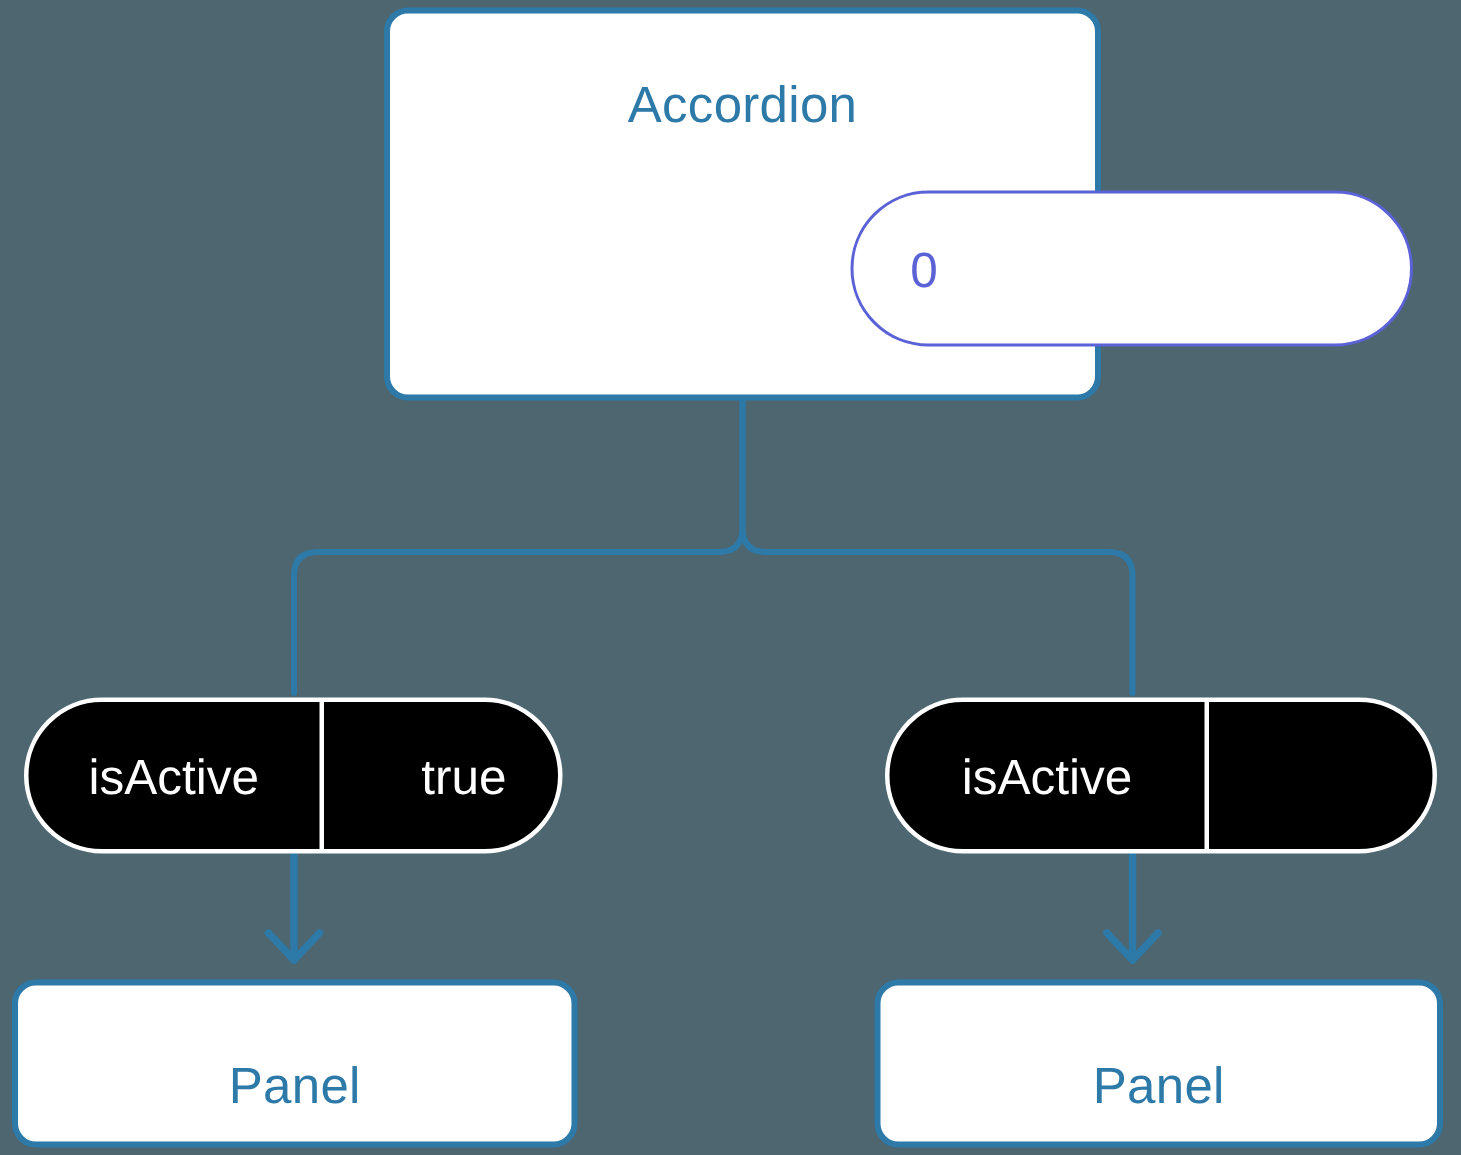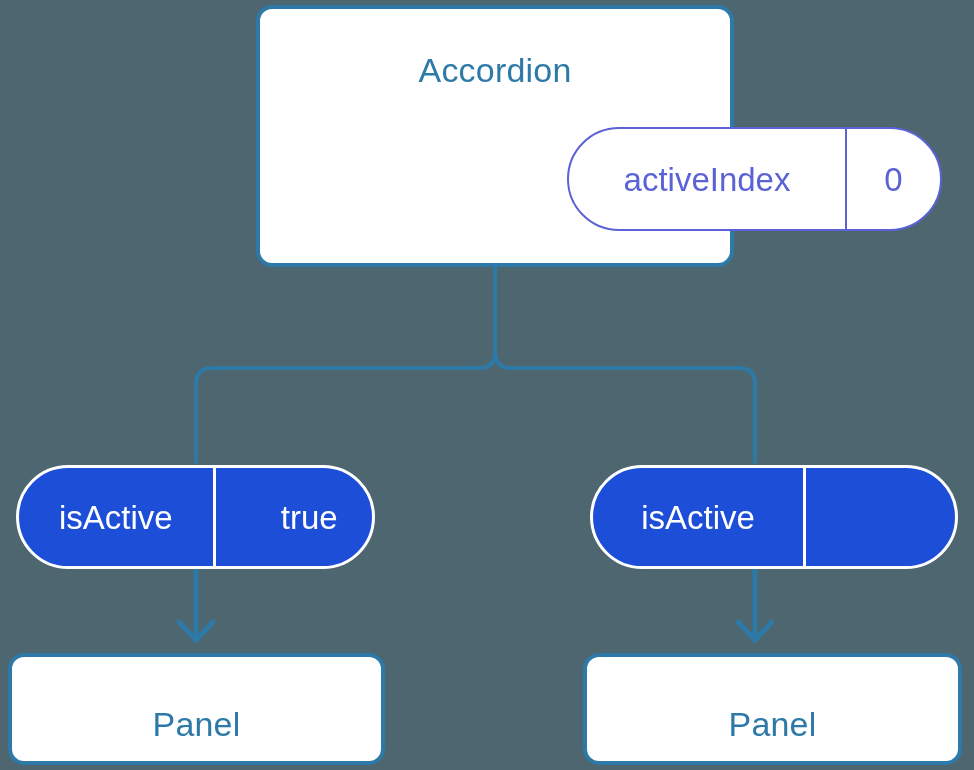--- a/index.html
+++ b/index.html
@@ -83,21 +83,21 @@
     font-size: 33px;
     border-right: 2px solid #5b62d6;
   }
   .pill.outline .pill-val {
     color: #5b62d6;
     font-size: 33px;
   }
 
   
   .pill.solid {
-    background: #1d4ed8;
+    background: #000000;
     border: 3px solid #ffffff;
     gap: 11px;
   }
   .pill.solid .pill-key {
     color: #ffffff;
     font-size: 33px;
     border-right: 3px solid #ffffff;
   }
   .pill.solid .pill-val {
     color: #ffffff;
@@ -118,21 +118,20 @@
     <polyline points="179,622 196,640 213,622" fill="none" stroke="#2d79a8" stroke-width="5" stroke-linecap="round" stroke-linejoin="round"></polyline>
 
     <line x1="755" y1="570" x2="755" y2="640" stroke="#2d79a8" stroke-width="5" stroke-linecap="round"></line>
     <polyline points="738,622 755,640 772,622" fill="none" stroke="#2d79a8" stroke-width="5" stroke-linecap="round" stroke-linejoin="round"></polyline>
   </svg>
 
   <div class="node-box root" style="left:256px; top:5px; width:478px; height:262px;">
     <div class="node-title">Accordion</div>
 
     <div class="pill outline" style="left:307px; top:118px; width:375px; height:104px;">
-      <div class="pill-key" style="width:281px;">activeIndex</div>
       <div class="pill-val" style="width:94px;">0</div>
     </div>
   </div>
 
   <div class="pill solid" style="left:16px; top:465px; width:359px; height:104px;">
     <div class="pill-key" style="width:219px;">isActive</div>
     <div class="pill-val" style="width:140px;margin-left:20px;">true</div>
   </div>
 
   <div class="node-box" style="left:8px; top:653px; width:377px; height:112px;">

